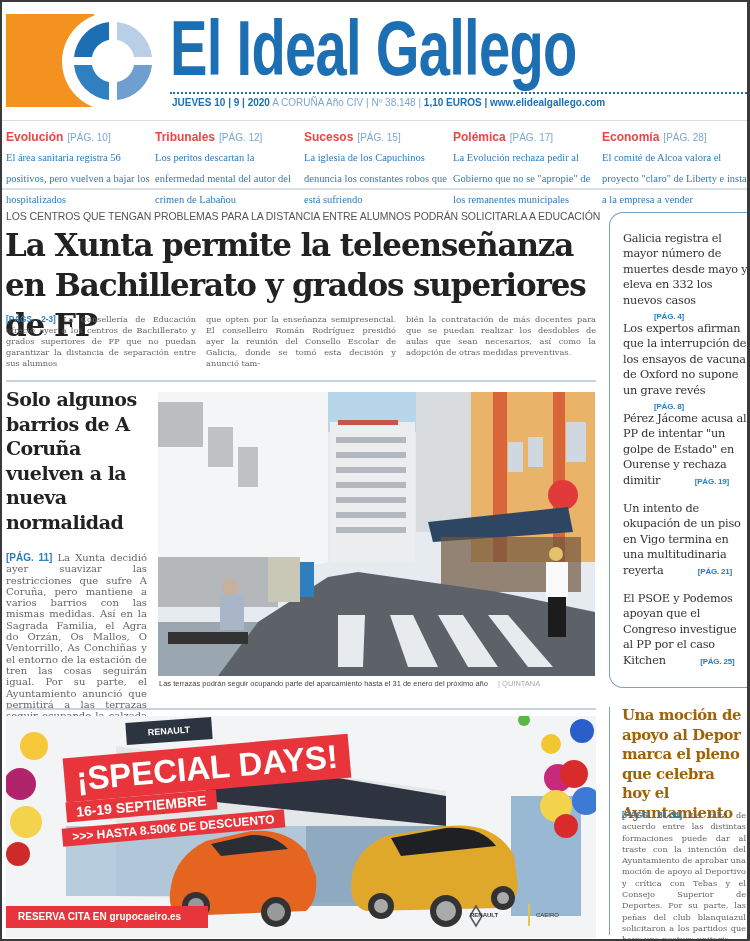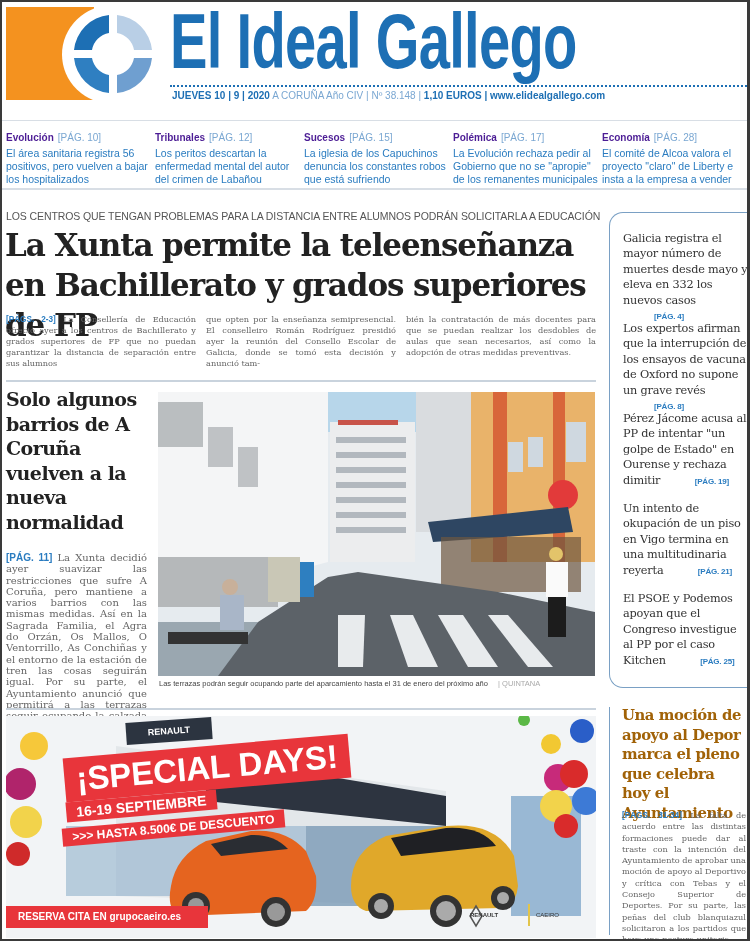--- a/index.html
+++ b/index.html
@@ -1,33 +1,33 @@
 <!DOCTYPE html>
 <html><head>
 <meta charset="utf-8">
 <style>
   * { box-sizing: border-box; margin: 0; padding: 0; }
   html, body { width: 750px; height: 941px; background: #3a3a3a; overflow: hidden; }
   .page { position: absolute; left: 2px; top: 2px; width: 745px; height: 937px; background: #fff; overflow: hidden; }
   
-  .mast { position: absolute; left: 0; top: 0; width: 745px; height: 110px; }
+  .mast { position: absolute; left: 0; top: 7px; width: 745px; height: 110px; }
   .logo-box { position: absolute; left: 4px; top: 5px; width: 88px; height: 93px; background: #f4921f; }
   .logo-ring { position: absolute; left: 60px; top: 3px; width: 102px; height: 99px; border-radius: 50%; background: #fff; }
   .logo-ring svg { position: absolute; left: 10px; top: 8px; }
   .mast-title { position: absolute; left: 168px; top: -6px; font-family: "Liberation Sans", sans-serif; font-weight: bold; font-size: 78px; color: #1d6fb4; letter-spacing: -1px; transform: scaleX(0.72); transform-origin: left top; white-space: nowrap; }
   .mast-dots { position: absolute; left: 168px; top: 83px; width: 577px; border-top: 2px dotted #1d6fb4; }
   .mast-info { position: absolute; left: 170px; top: 88px; font-family: "Liberation Sans", sans-serif; font-size: 10px; color: #1d6fb4; white-space: nowrap; }
   .mast-info b { font-weight: bold; }
   .mast-info .lt { color: #7aa7d2; }
   
   .teasers { position: absolute; left: 0; top: 118px; width: 745px; height: 70px; border-top: 1px solid #d8dee5; border-bottom: 2px solid #d8dee5; display: flex; }
   .teaser { width: 150px; padding: 6px 0 0 4px; }
-  .teaser .hd { font-family: "Liberation Sans", sans-serif; font-weight: bold; font-size: 10px; color: #4c1d95; }
+  .teaser .hd { font-family: "Liberation Sans", sans-serif; font-weight: bold; font-size: 12px; color: #ef4444; }
   .teaser .pg { font-family: "Liberation Sans", sans-serif; font-weight: normal; font-size: 10px; color: #7aa7d2; }
-  .teaser .tx { font-family: Liberation Sans, sans-serif; font-size: 10.5px; line-height: 13px; color: #2a7cc0; margin-top: 2px; }
+  .teaser .tx { font-family: Liberation Serif, serif; font-size: 10.5px; line-height: 21px; color: #2a7cc0; margin-top: 2px; }
   
   .kicker { position: absolute; left: 4px; top: 208px; font-family: "Liberation Sans", sans-serif; font-size: 10.5px; color: #555; white-space: nowrap; letter-spacing: -0.1px; }
   .headline { position: absolute; left: 3px; top: 223px; width: 600px; font-family: "DejaVu Serif", serif; font-weight: bold; font-size: 31px; line-height: 40px; color: #222; letter-spacing: -1.1px; }
   .main-body { position: absolute; left: 4px; top: 312px; width: 590px; display: flex; gap: 10px; font-family: "DejaVu Serif", serif; font-size: 8.2px; line-height: 11px; color: #666; text-align: justify; }
   .main-body p { width: 190px; }
   .pgref { color: #2a7cc0; font-family: "Liberation Sans", sans-serif; font-weight: bold; }
   .rule1 { position: absolute; left: 4px; top: 378px; width: 590px; border-top: 2px solid #c9d3dd; }
   
   .sec-head { position: absolute; left: 4px; top: 385px; width: 150px; font-family: "DejaVu Serif", serif; font-weight: bold; font-size: 19px; line-height: 24.5px; color: #222; letter-spacing: -0.5px; }
   .sec-body { position: absolute; left: 4px; top: 550px; width: 141px; font-family: "DejaVu Serif", serif; font-size: 10px; line-height: 11.3px; color: #666; text-align: justify; }

